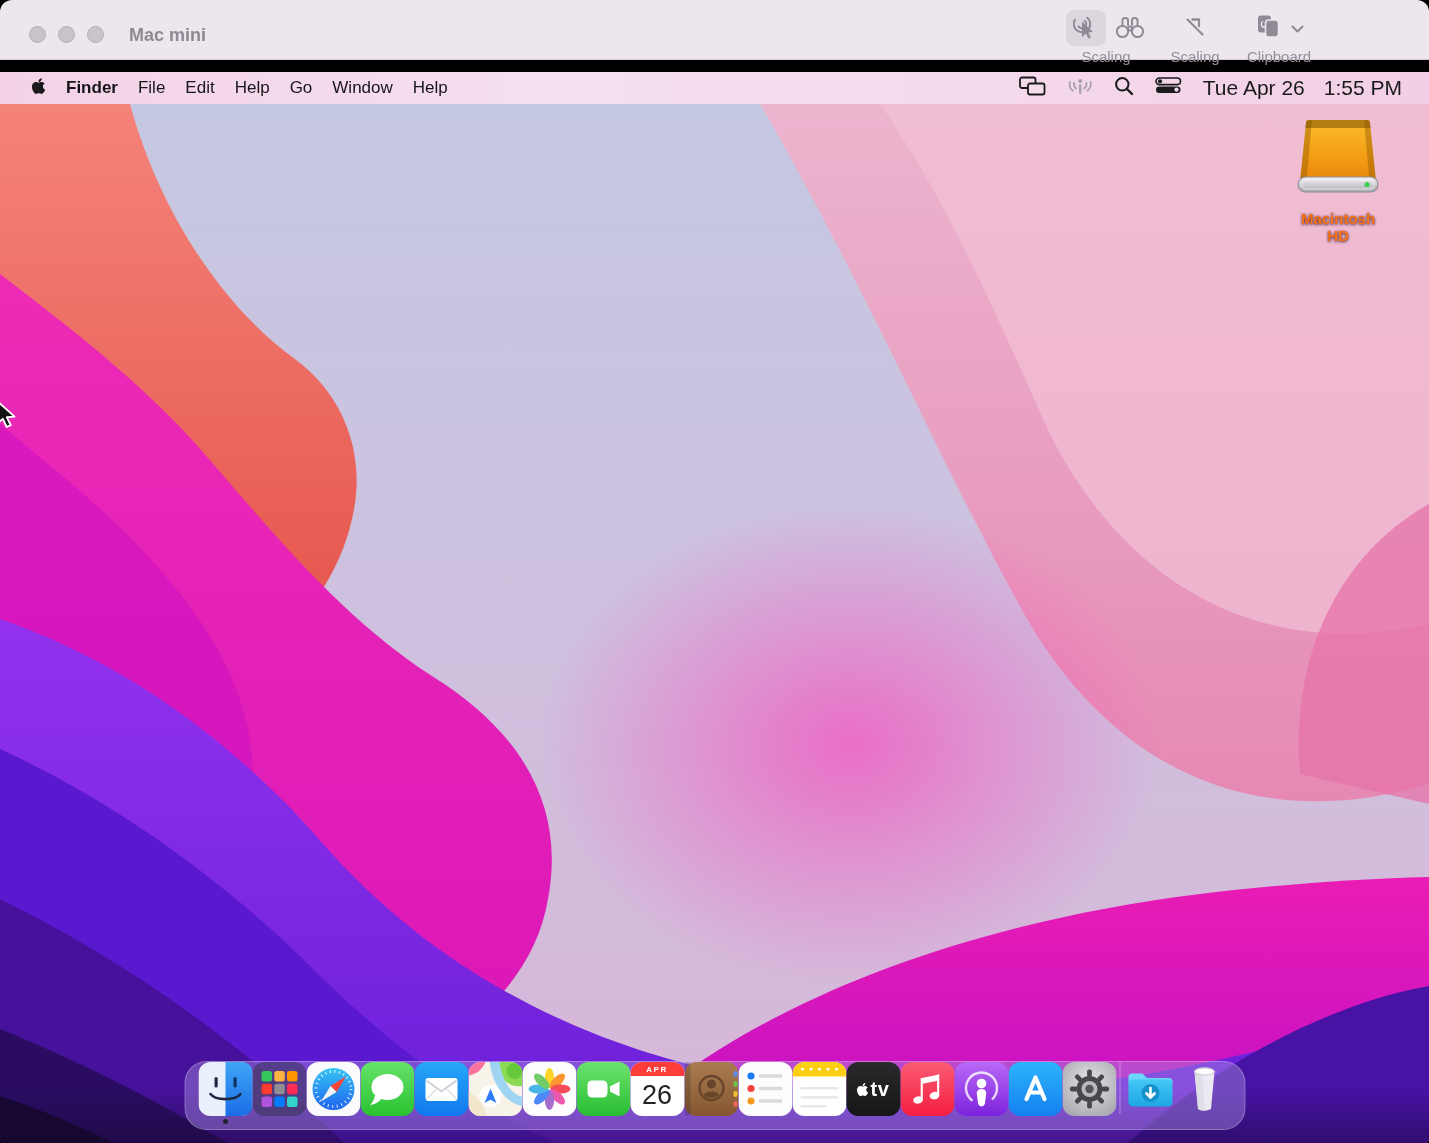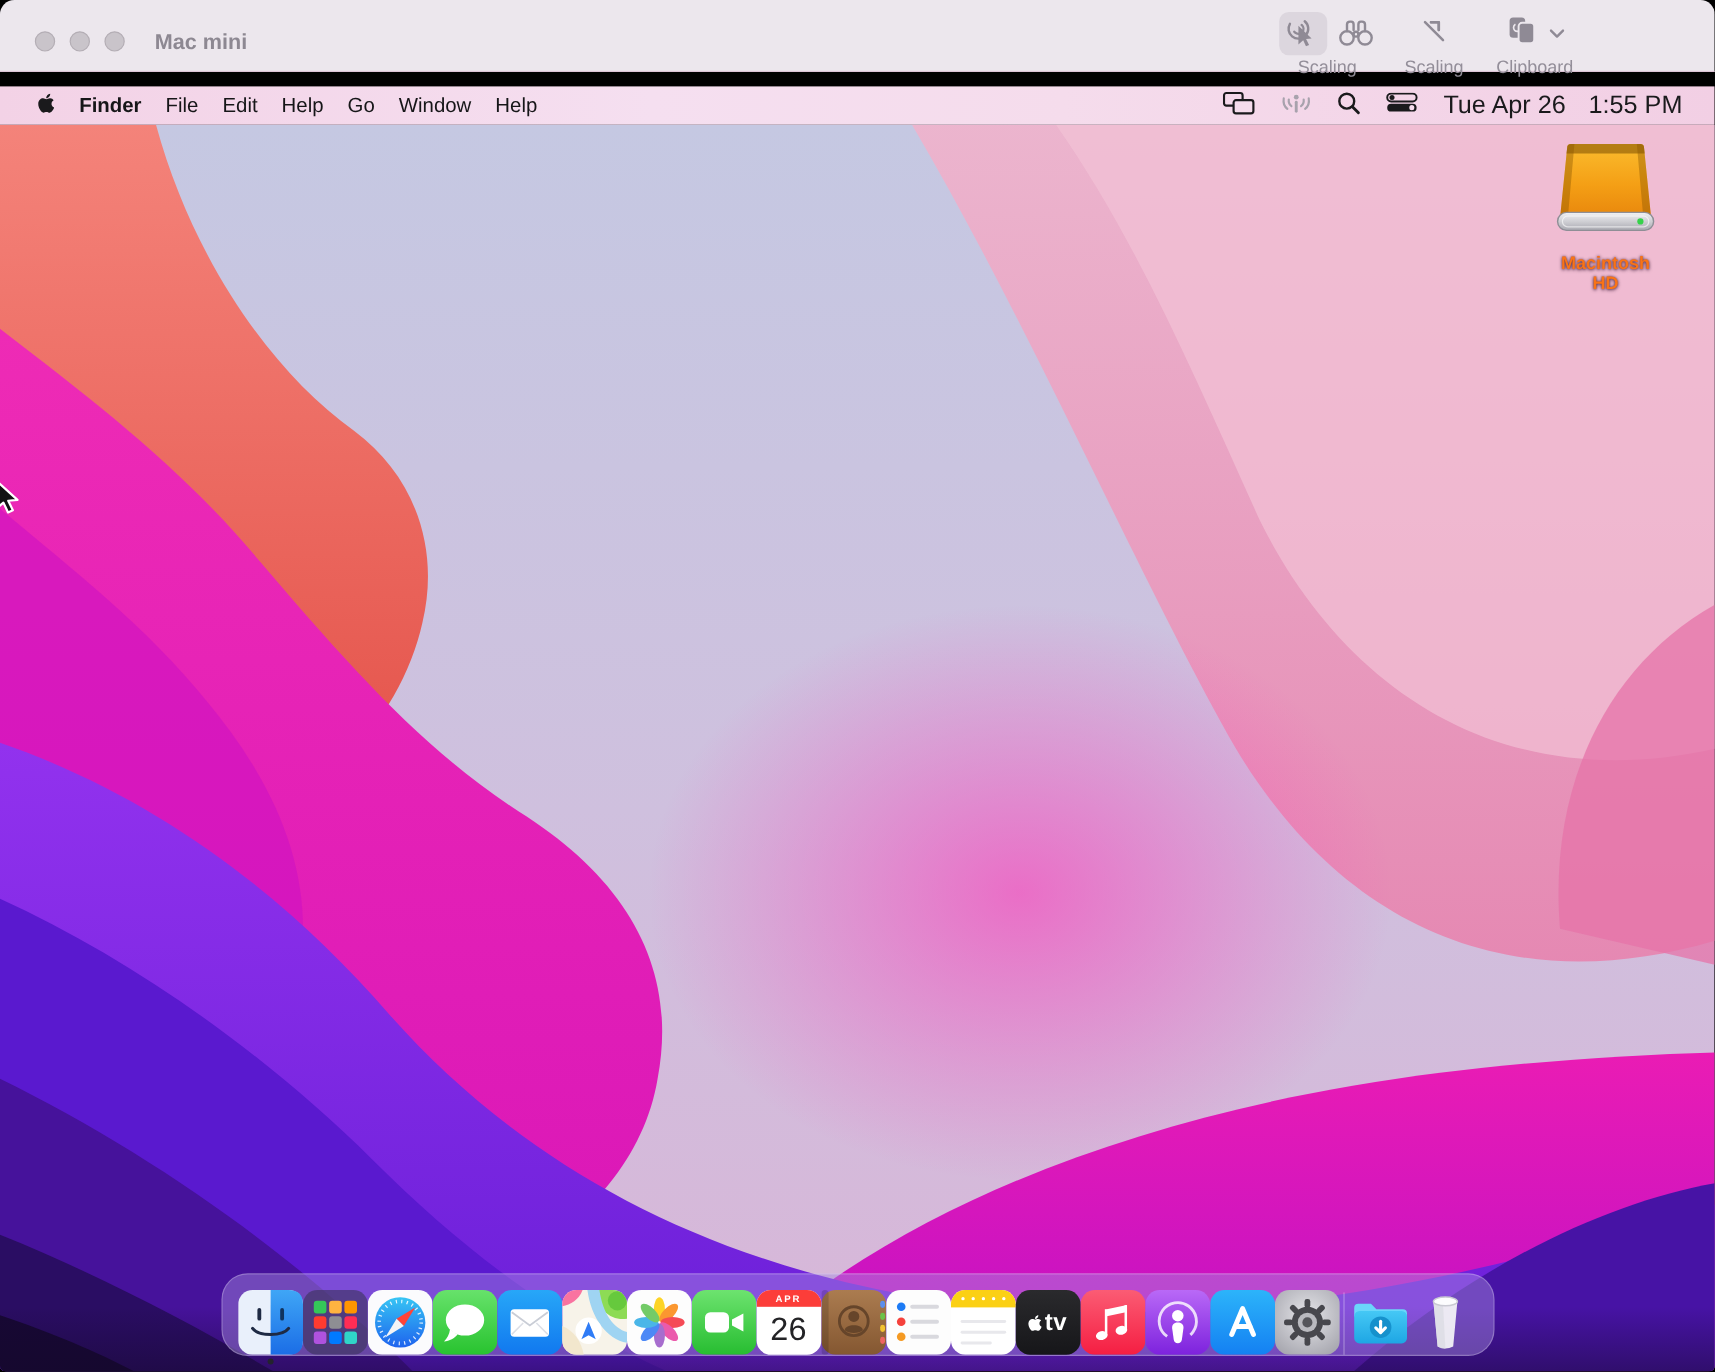--- a/index.html
+++ b/index.html
@@ -29,21 +29,21 @@
   
   .desktop{position:absolute;left:0;top:104px;width:1429px;height:1039px;}
   .wallpaper{position:absolute;left:0;top:0;width:100%;height:100%;}
   
   .hd{position:absolute;left:1289px;top:14px;width:98px;text-align:center;cursor:default;}
   .hd-label{margin-top:2px;font-size:15px;font-weight:700;color:#f97316;
     text-shadow:0 1px 3px rgba(40,10,40,.75),0 0 2px rgba(40,10,40,.5);}
   
   .dock{position:absolute;left:50%;transform:translateX(-50%);bottom:13px;height:69px;
     background:rgba(167,140,225,.45);border:1px solid rgba(255,255,255,.25);
-    border-radius:22px;display:flex;align-items:flex-end;padding:0 13px;box-sizing:border-box;}
+    border-radius:22px;display:flex;align-items:flex-start;padding:0 13px;box-sizing:border-box;}
   .ditem{position:relative;width:54px;height:54px;flex:0 0 auto;}
   .ditem svg{display:block;}
   .dsep{width:1px;height:52px;background:rgba(255,255,255,.32);margin:0 3px;flex:0 0 auto;}
   .run-dot{position:absolute;left:50%;transform:translateX(-50%);bottom:-8px;
     width:5px;height:5px;border-radius:50%;background:#23232e;}
   .cal{background:#fff;border-radius:12px;overflow:hidden;box-sizing:border-box;}
   .cal-top{height:14px;background:#fc3d39;color:#fff;font-size:8px;font-weight:700;
     letter-spacing:1.5px;text-align:center;line-height:15px;}
   .cal-day{height:40px;font-size:27px;font-weight:300;color:#232326;text-align:center;line-height:38px;}
   .tvface{background:linear-gradient(180deg,#2a2a2d,#161619);border-radius:12px;width:54px;height:54px;

